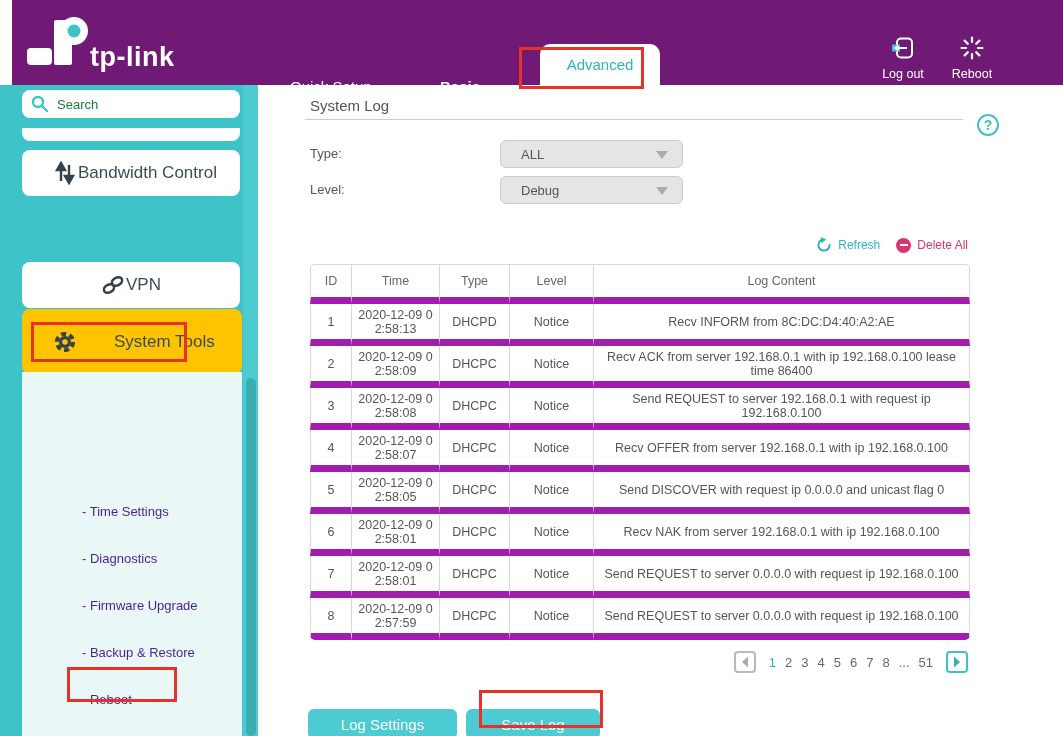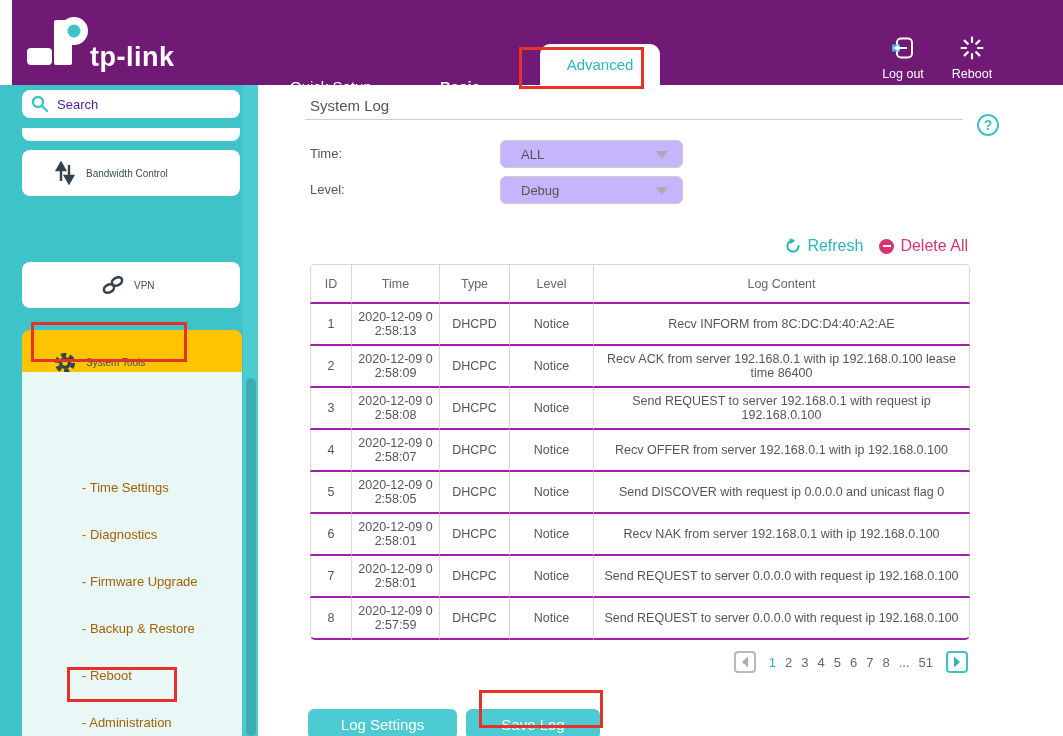--- a/index.html
+++ b/index.html
@@ -20,58 +20,58 @@
   .hdr-action { position:absolute; top:36px; width:60px; text-align:center; color:#fff; cursor:pointer; }
   .hdr-action .lbl { font-size:12.5px; margin-top:3px; display:block; }
   .act-logout { left:861px; }
   .act-reboot { left:930px; }
 
   
   .sidebar { position:absolute; left:0; top:85px; width:258px; height:651px; background:#3EC3C9; }
   .scroll-track { position:absolute; left:243px; top:0; width:15px; height:651px; background:#4CCBD1; }
   .scroll-thumb { position:absolute; left:3px; top:293px; width:10px; height:358px; background:#3CACB3; border-radius:5px; }
   .search-box { position:absolute; left:22px; top:5px; width:218px; height:28px; background:#fff; border-radius:8px; }
-  .search-box .ph { position:absolute; left:35px; top:7px; font-size:13px; color:#4c1d95; }
+  .search-box .ph { position:absolute; left:35px; top:7px; font-size:13px; color:#15803d; }
   .partial-card { position:absolute; left:22px; top:43px; width:218px; height:13px; background:#fff; border-radius:0 0 8px 8px; }
   .side-card { position:absolute; left:22px; width:218px; height:46px; background:#fff; border-radius:8px;
     display:flex; align-items:center; cursor:pointer; }
   .side-card .ic { margin-left:31px; width:24px; height:24px; flex:0 0 24px; }
-  .side-card .lb { margin-left:9px; font-size:10px; color:#3C4C56; }
+  .side-card .lb { margin-left:1px; font-size:17px; color:#3C4C56; }
   .card-bw { top:65px; } .card-sec { top:121px; } .card-vpn { top:177px;padding-left:48px; }
-  .card-systools { top:245px; width:220px; height:65px; background:#FFC400; }
+  .card-systools { top:224px; width:220px; height:65px; background:#FFC400;gap:36px; }
   .subpanel { position:absolute; left:22px; top:287px; width:220px; height:364px; background:#E9F7F6; }
-  .sub-item { position:absolute; left:60px; font-size:13px; color:#a16207; cursor:pointer; white-space:nowrap; }
+  .sub-item { position:absolute; left:60px; font-size:13px; color:#4c1d95; cursor:pointer; white-space:nowrap;margin-top:24px; }
 
   
   .main { position:absolute; left:258px; top:85px; width:805px; height:651px; background:#fff; }
   .page-title { position:absolute; left:52px; top:12px; font-size:15px; color:#555; }
   .title-divider { position:absolute; left:47px; top:34px; width:658px; height:1px; background:#ccc; }
   .help-btn { position:absolute; left:719px; top:29px; width:22px; height:22px; border:2px solid #3EC3C9;
     border-radius:50%; color:#3EC3C9; font-size:14px; font-weight:bold; text-align:center; line-height:18px; cursor:pointer; }
 
   .field-label { position:absolute; left:52px; font-size:13px; color:#555; }
   .select { position:absolute; left:242px; width:183px; height:28px; border:1px solid #ccc; border-radius:6px;
-    background:#c4b5fd; font-size:13px; color:#555; display:flex; align-items:center; padding-left:20px; cursor:pointer; }
+    background:#e5e5e5; font-size:13px; color:#555; display:flex; align-items:center; padding-left:20px; cursor:pointer; }
   .select .caret { position:absolute; right:14px; top:10px; width:0; height:0;
     border-left:6px solid transparent; border-right:6px solid transparent; border-top:8px solid #A7ADB3; }
   .row-type { top:55px; } .row-level { top:91px; }
   .lbl-type { top:61px; } .lbl-level { top:97px; }
 
   .toolbar { position:absolute; right:95px; top:152px; display:flex; align-items:center; gap:16px; }
-  .tool { display:flex; align-items:center; gap:6px; font-size:16px; cursor:pointer; }
+  .tool { display:flex; align-items:center; gap:6px; font-size:12px; cursor:pointer; }
   .tool-refresh { color:#2CB5BE; }
   .tool-delete { color:#D8356F; }
   .minus-circle { width:15px; height:15px; border-radius:50%; background:#D8356F; position:relative; }
   .minus-circle::after { content:""; position:absolute; left:3.5px; top:6.5px; width:8px; height:2px; background:#fff; }
 
   table.log { position:absolute; left:52px; top:179px; width:660px; border-collapse:separate; border-spacing:0;
     table-layout:fixed; font-size:12.5px; color:#555; }
   table.log col.c-id { width:42px; } table.log col.c-time { width:88px; }
   table.log col.c-type { width:70px; } table.log col.c-level { width:84px; }
-  table.log th, table.log td { border-right:1px solid #D8D8D8; border-bottom:2px solid #a21caf;
+  table.log th, table.log td { border-right:1px solid #D8D8D8; border-bottom:7px solid #a21caf;
     text-align:center; vertical-align:middle; padding:3px 4px; background:#fff; }
   table.log th { height:40px; color:#666; font-weight:normal; border-top:1px solid #D8D8D8; }
   table.log td { height:42px; }
   table.log th:first-child, table.log td:first-child { border-left:1px solid #D8D8D8; }
   table.log tr:first-child th:first-child { border-top-left-radius:5px; }
   table.log tr:first-child th:last-child { border-top-right-radius:5px;margin-top:27px; }
   table.log tr:last-child td:first-child { border-bottom-left-radius:5px; }
   table.log tr:last-child td:last-child { border-bottom-right-radius:5px; }
   td.t-time { word-break:break-all; padding:3px 2px; }
 
@@ -197,21 +197,21 @@
         <div class="sub-item" style="top: 296px;">- Reboot</div>
         <div class="sub-item" style="top: 343px;">- Administration</div>
       </div>
   </div>
 
   <div class="main">
     <div class="page-title">System Log</div>
     <div class="title-divider"></div>
     <div class="help-btn">?</div>
 
-    <div class="field-label lbl-type">Time:</div>
+    <div class="field-label lbl-type">Type:</div>
     <div class="select row-type">
       <span>ALL</span>
       <span class="caret"></span>
     </div>
 
     <div class="field-label lbl-level">Level:</div>
     <div class="select row-level">
       <span>Debug</span>
       <span class="caret"></span>
     </div>

